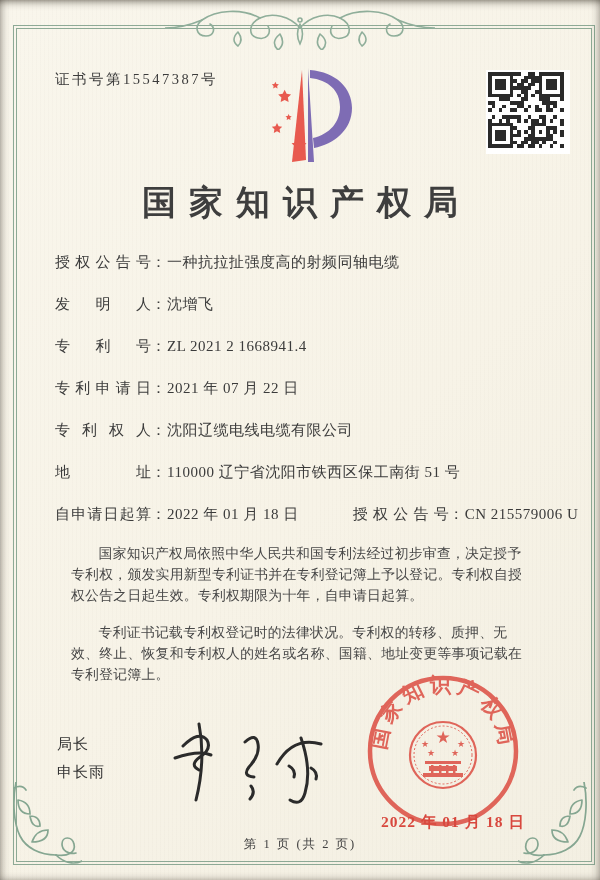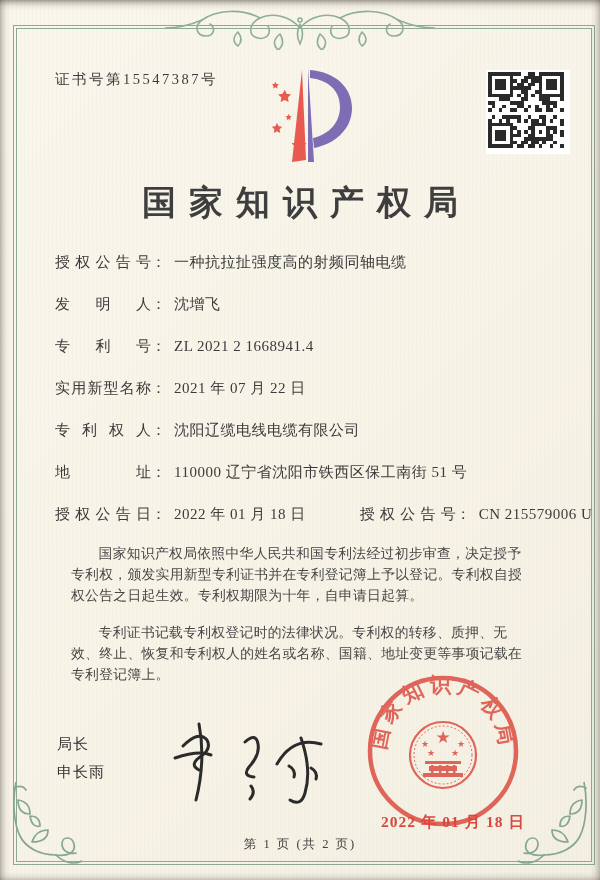--- a/index.html
+++ b/index.html
@@ -39,21 +39,21 @@
     font-size:34px;font-weight:600;color:#3e3e3e;
     letter-spacing:13px;text-indent:13px;
   }
   .fields{position:absolute;left:55px;top:253px;width:500px;}
   .frow{height:22px;margin-bottom:20px;font-size:15px;color:#3b3b3b;white-space:nowrap;}
   .flabel{
     display:inline-block;width:96px;vertical-align:top;
     text-align:justify;text-align-last:justify;-moz-text-align-last:justify;
   }
   .colon{display:inline-block;}
-  .fvalue{margin-left:8px;letter-spacing:.5px;}
+  .fvalue{margin-left:1px;letter-spacing:.5px;}
   .grant-right{margin-left:54px;}
   .paras{
     position:absolute;left:55px;top:527px;width:492px;
     font-size:13.8px;line-height:21px;color:#474747;
   }
   .paras p{margin:16px;text-indent:2em;letter-spacing:.3px;}
   .signer{position:absolute;left:57px;top:735px;font-size:15px;color:#333;
           font-family:"Liberation Sans","DejaVu Sans",sans-serif;}
   .signer div{margin-bottom:9px;letter-spacing:1px;}
   .signature{position:absolute;left:145px;top:712px;}
@@ -372,30 +372,30 @@
     <div class="frow">
       <span class="flabel">授权公告号</span><span class="colon">：</span><span class="fvalue">一种抗拉扯强度高的射频同轴电缆</span>
     </div>
     <div class="frow">
       <span class="flabel">发明人</span><span class="colon">：</span><span class="fvalue">沈增飞</span>
     </div>
     <div class="frow">
       <span class="flabel">专利号</span><span class="colon">：</span><span class="fvalue">ZL 2021 2 1668941.4</span>
     </div>
     <div class="frow">
-      <span class="flabel">实用新型名称</span><span class="colon">：</span><span class="fvalue">2021 年 07 月 22 日</span>
+      <span class="flabel">专利申请日</span><span class="colon">：</span><span class="fvalue">2021 年 07 月 22 日</span>
     </div>
     <div class="frow">
       <span class="flabel">专利权人</span><span class="colon">：</span><span class="fvalue">沈阳辽缆电线电缆有限公司</span>
     </div>
     <div class="frow">
       <span class="flabel">地址</span><span class="colon">：</span><span class="fvalue">110000  辽宁省沈阳市铁西区保工南街 51 号</span>
     </div>
     <div class="frow">
-      <span class="flabel">授权公告日</span><span class="colon">：</span><span class="fvalue">2022 年 01 月 18 日</span><span class="grant-right flabel">授权公告号</span><span class="colon">：</span><span class="fvalue">CN 215579006 U</span>
+      <span class="flabel">自申请日起算</span><span class="colon">：</span><span class="fvalue">2022 年 01 月 18 日</span><span class="grant-right flabel">授权公告号</span><span class="colon">：</span><span class="fvalue">CN 215579006 U</span>
     </div>
   </div>
 
   <div class="paras">
     <p>国家知识产权局依照中华人民共和国专利法经过初步审查，决定授予专利权，颁发实用新型专利证书并在专利登记簿上予以登记。专利权自授权公告之日起生效。专利权期限为十年，自申请日起算。</p>
     <p>专利证书记载专利权登记时的法律状况。专利权的转移、质押、无效、终止、恢复和专利权人的姓名或名称、国籍、地址变更等事项记载在专利登记簿上。</p>
   </div>
 
   <div class="signer">
     <div>局长</div>

